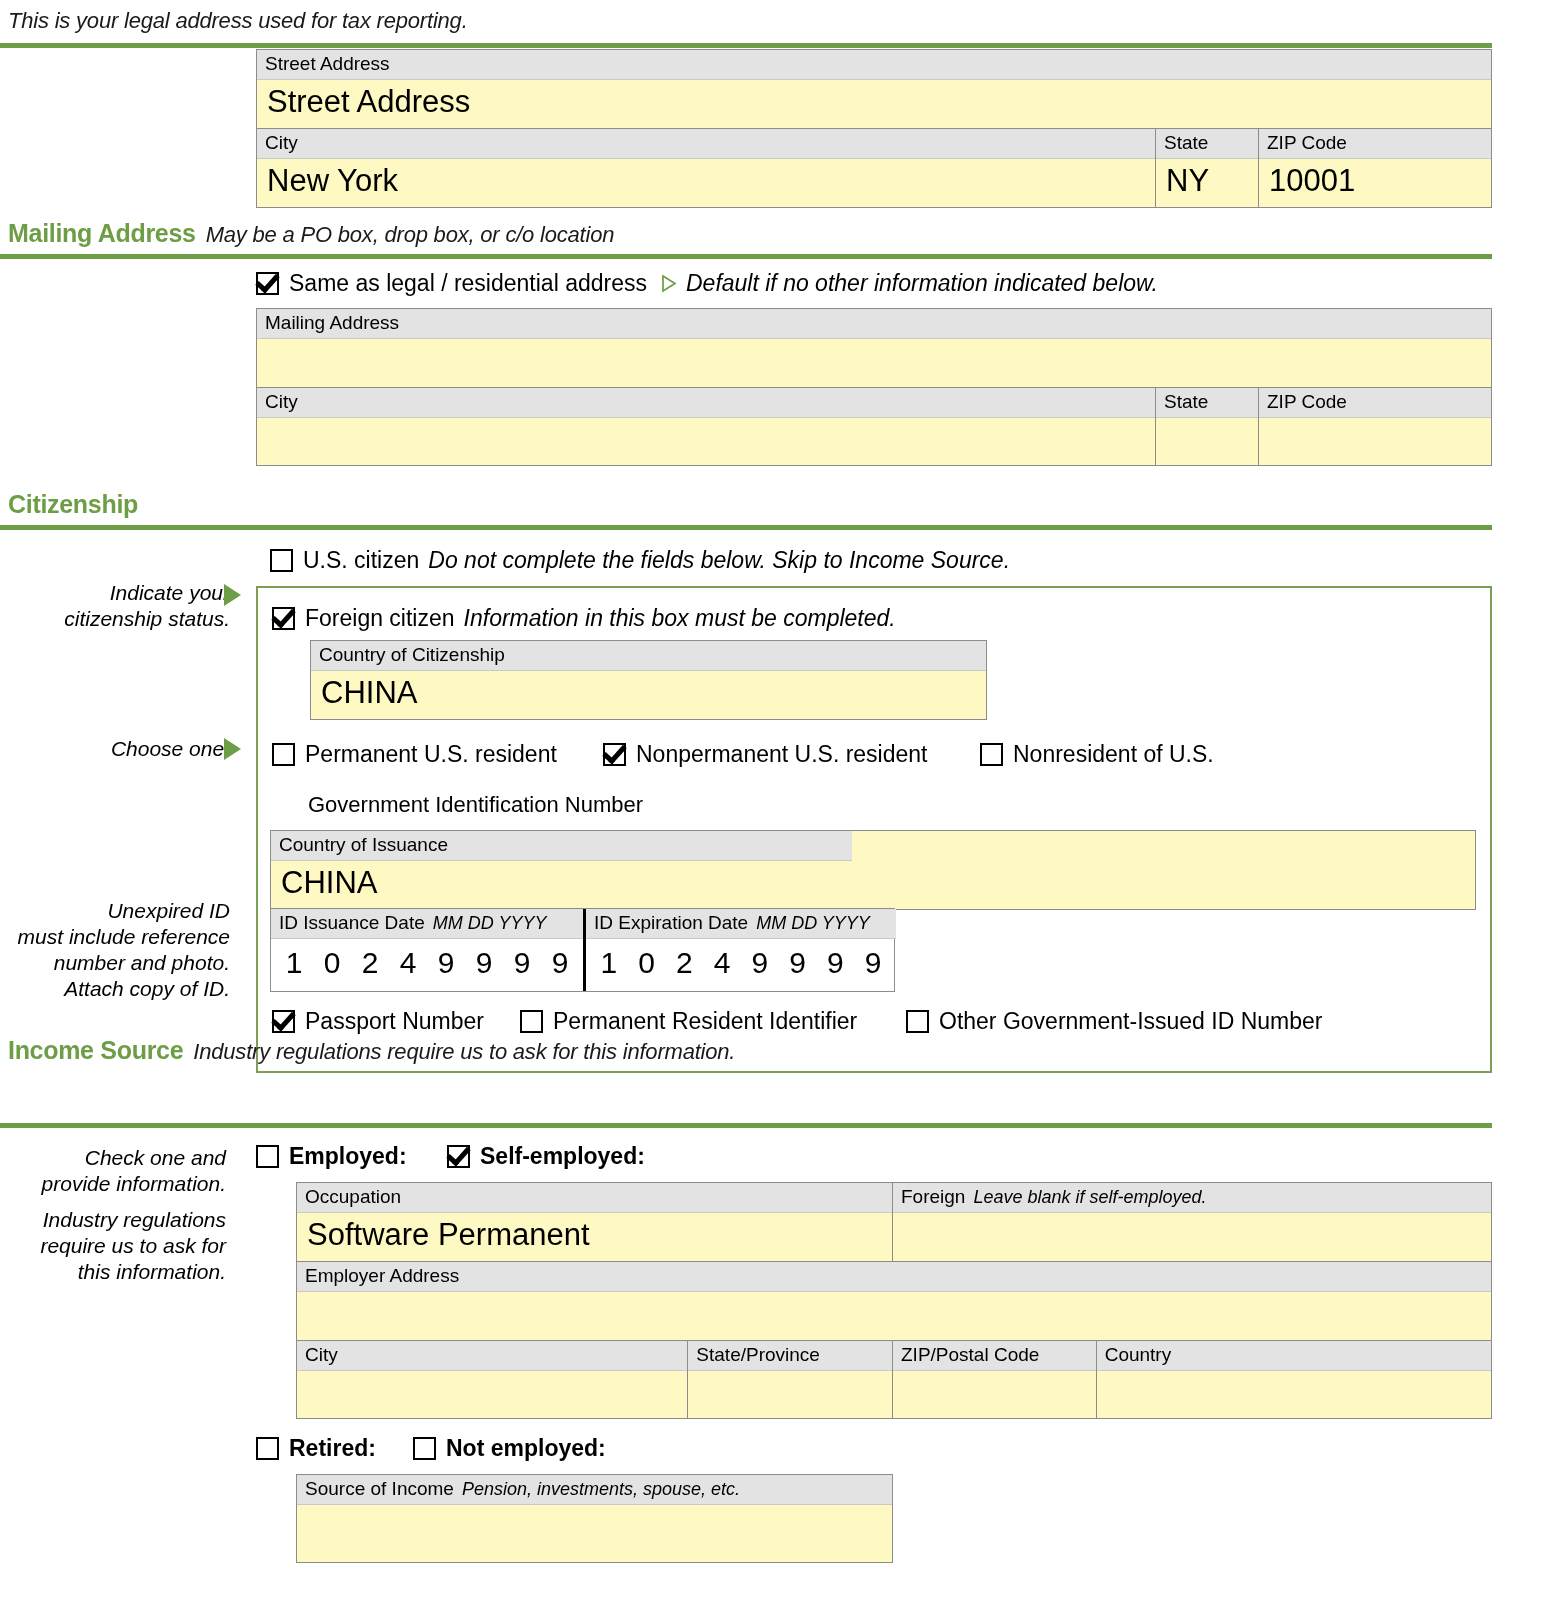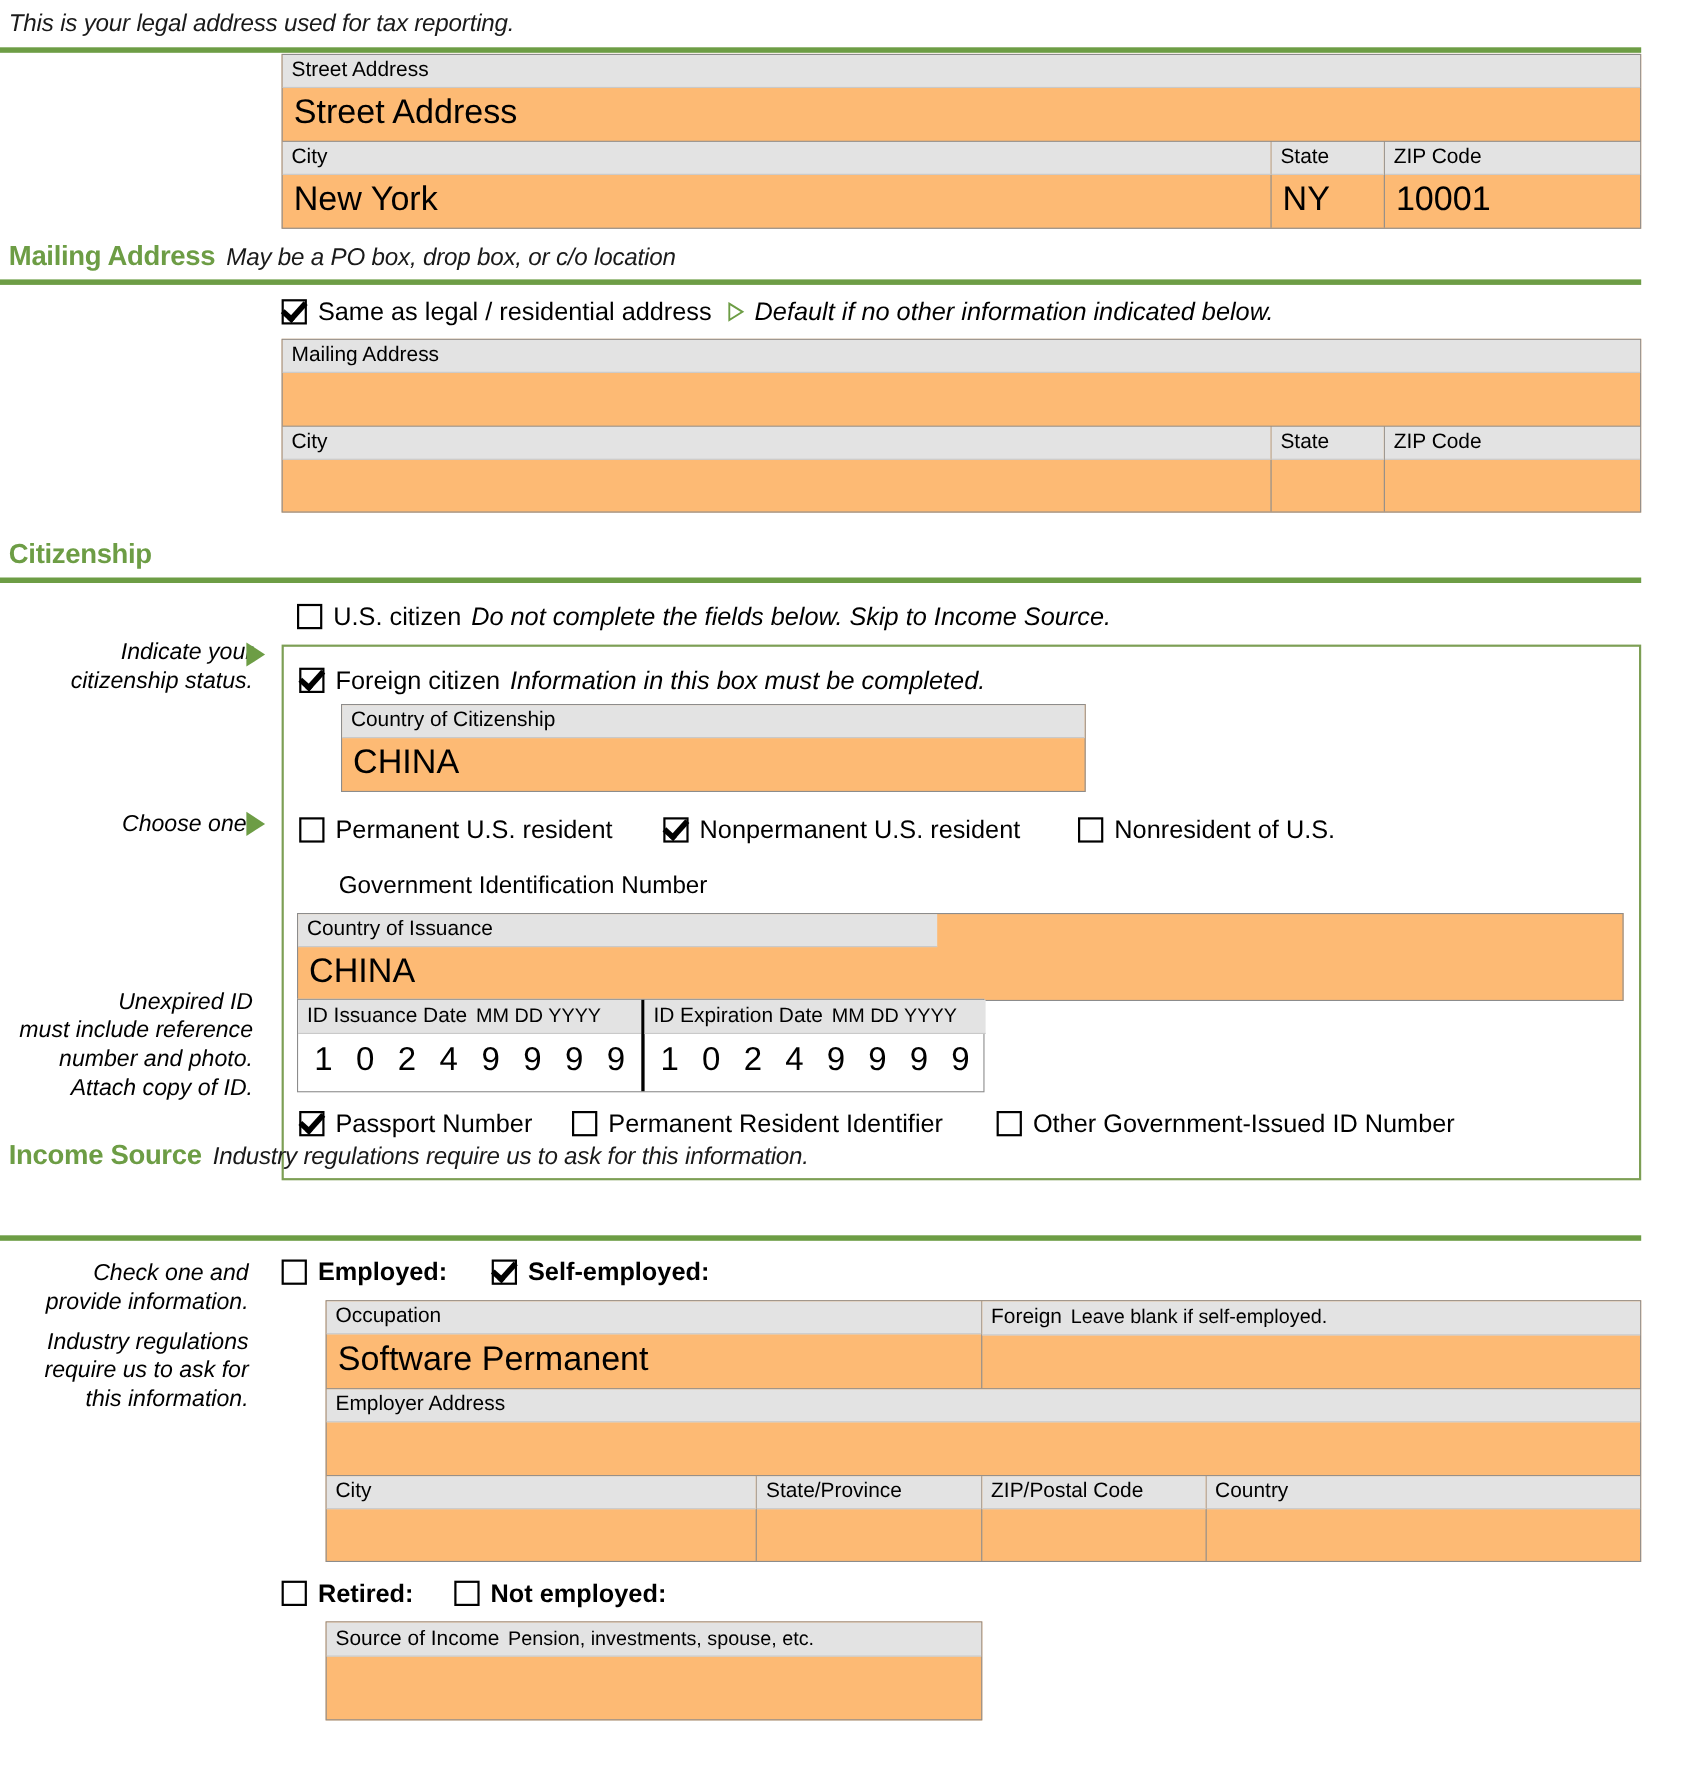--- a/index.html
+++ b/index.html
@@ -60,34 +60,34 @@
     width: 0; height: 0;
     border-left: 17px solid #6d9d45;
     border-top: 11px solid transparent;
     border-bottom: 11px solid transparent;
   }
 
   
   .tbl {
     position: absolute;
     border: 1px solid #8c8c8c;
-    background: #fdba74;
+    background: #fef9c3;
   }
   .trow { display: flex; width: 100%; }
   .tcell { position: relative; border-right: 1px solid #8c8c8c; }
   .tcell:last-child { border-right: none; }
   .cap {
     background: #e3e3e3;
     font-size: 19px;
     padding: 3px 8px 4px 8px;
     line-height: 22px;
     white-space: nowrap;
     border-bottom: 1px solid #c9c9c9;
   }
-  .cap .hint { font-size: 18px; margin-left: 8px; }
+  .cap .hint { font-style: italic; font-size: 18px; margin-left: 8px; }
   .val {
     font-size: 31px;
     padding: 2px 10px 4px 10px;
     line-height: 40px;
     white-space: nowrap;
     overflow: hidden;
   }
   .rowline { border-top: 1px solid #8c8c8c; }
 
   

